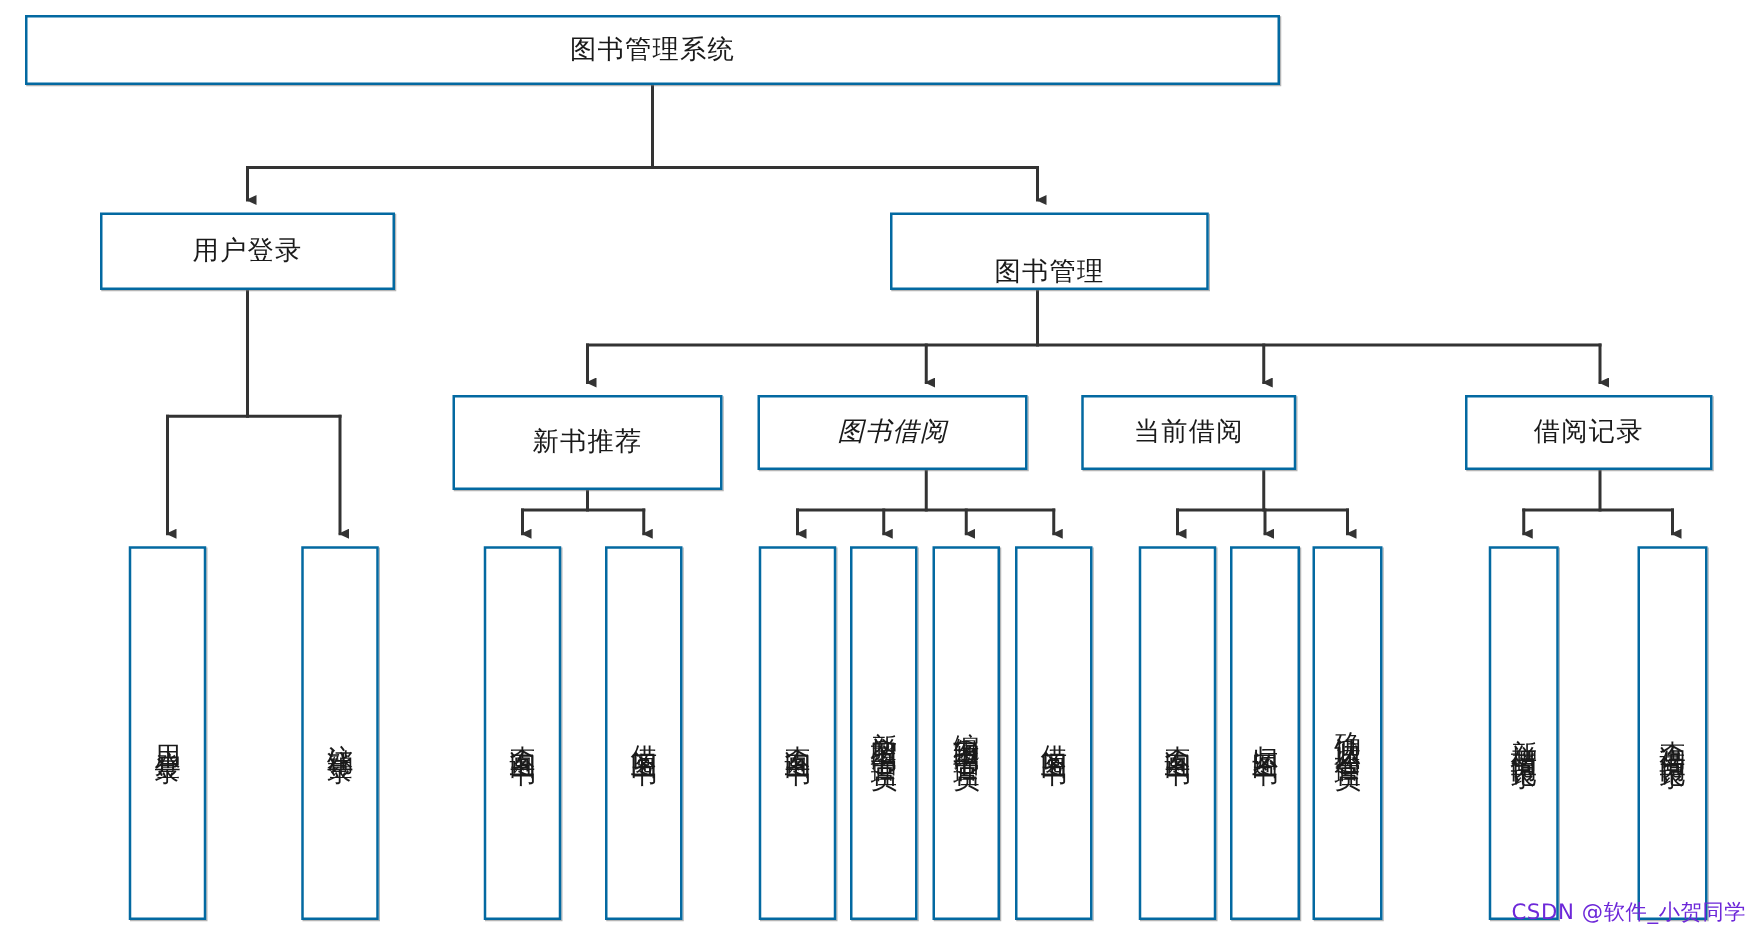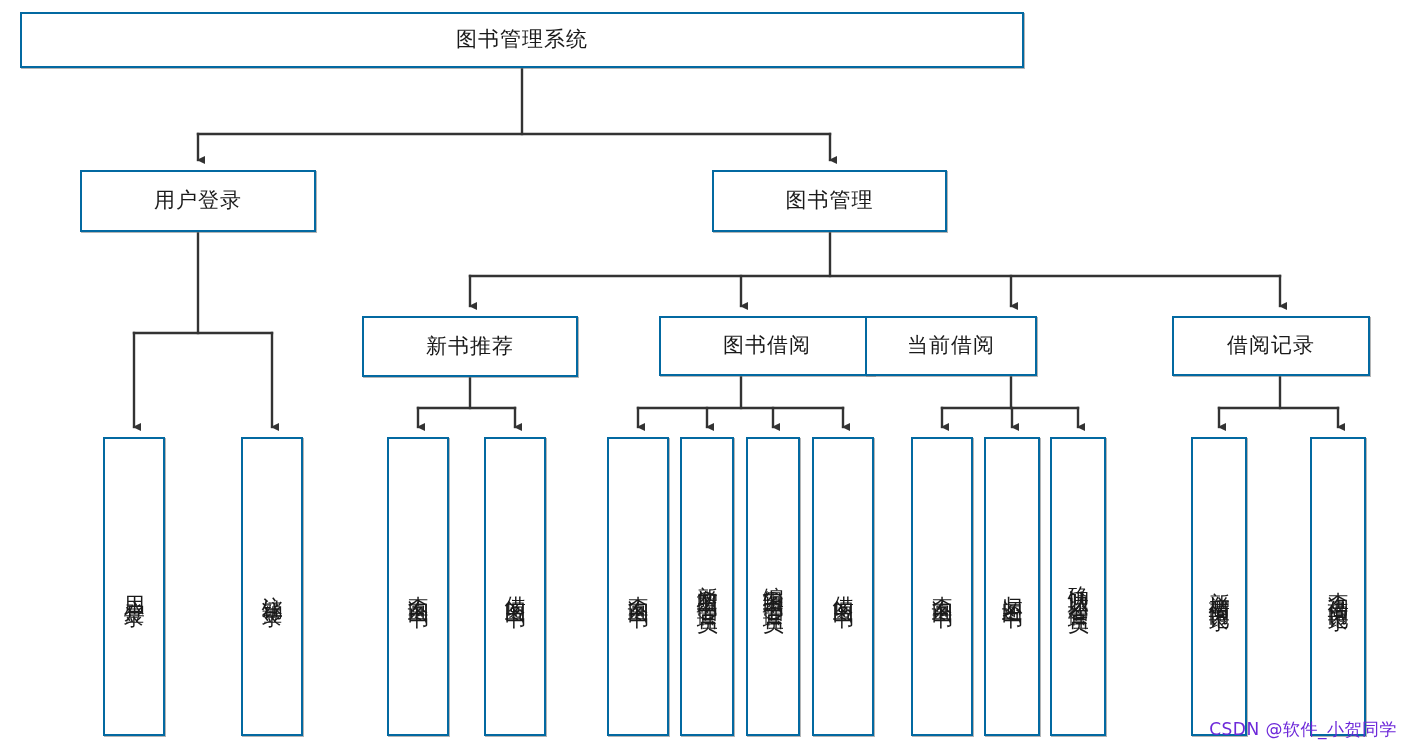--- a/index.html
+++ b/index.html
@@ -123,28 +123,28 @@
     </g>
   </svg>
 
   <div class="node horiz" style="left:20px;top:12px;width:1004px;height:56px;">
     <span>图书管理系统</span>
   </div>
 
   <div class="node horiz" style="left:80px;top:170px;width:236px;height:62px;">
     <span>用户登录</span>
   </div>
-  <div class="node horiz" style="left:712px;top:170px;width:235px;height:62px;">
+  <div class="node horiz" style="left:712px;top:170px;width:255px;height:62px;align-items:flex-end;">
     <span>图书管理</span>
   </div>
 
-  <div class="node horiz" style="left:362px;top:316px;width:216px;height:61px;">
+  <div class="node horiz" style="left:362px;top:316px;width:216px;height:76px;">
     <span>新书推荐</span>
   </div>
-  <div class="node horiz" style="left:659px;top:316px;width:216px;height:60px;">
+  <div class="node horiz" style="left:606px;top:316px;width:216px;height:60px;font-style:italic;">
     <span>图书借阅</span>
   </div>
   <div class="node horiz" style="left:865px;top:316px;width:172px;height:60px;">
     <span>当前借阅</span>
   </div>
   <div class="node horiz" style="left:1172px;top:316px;width:198px;height:60px;">
     <span>借阅记录</span>
   </div>
 
   <div class="node vert" style="left:103px;top:437px;width:62px;height:299px;">

